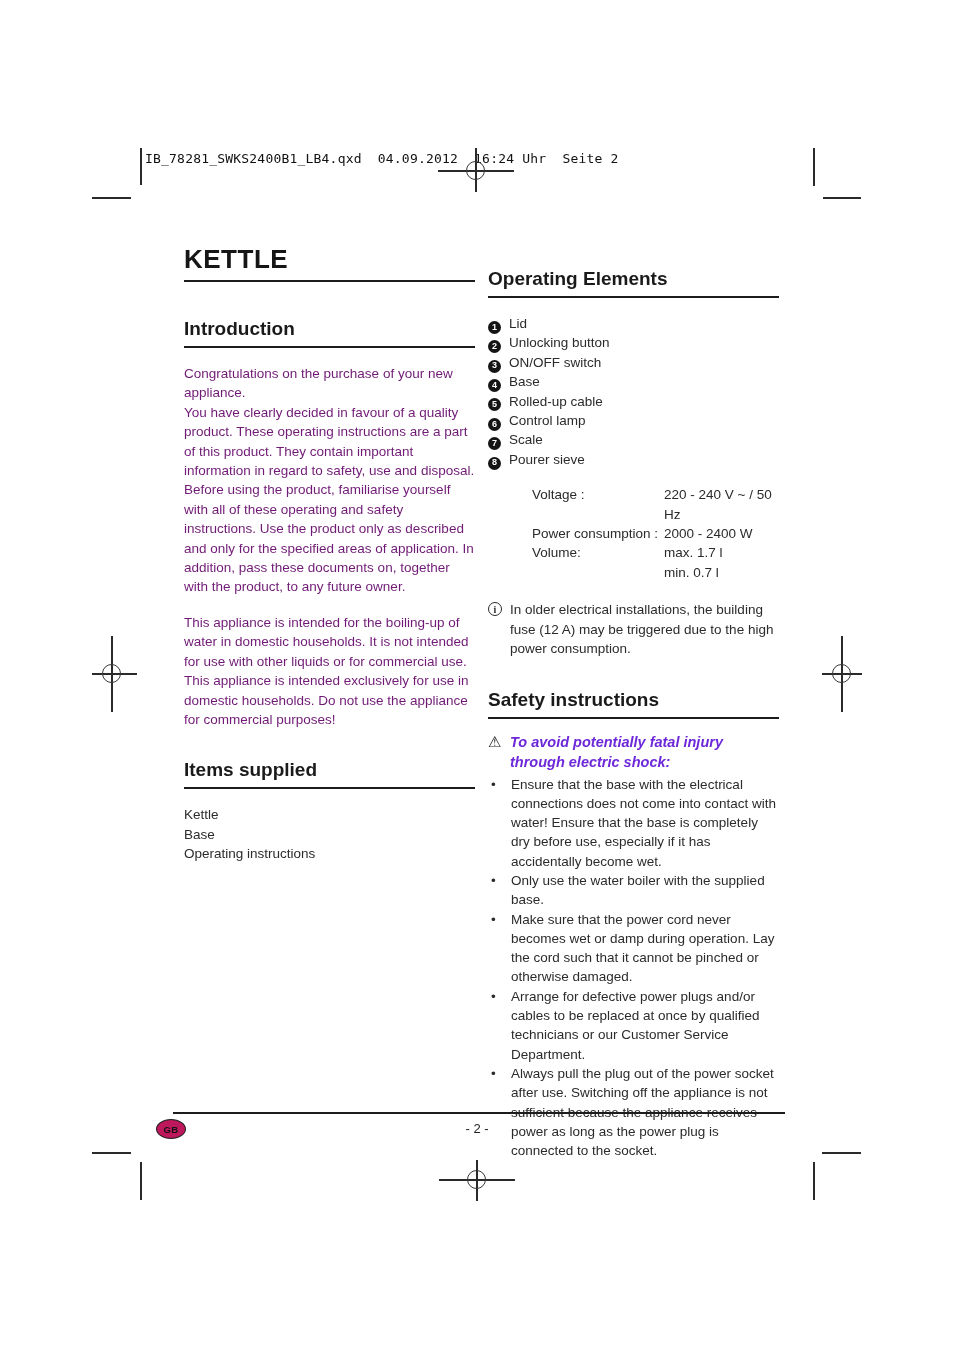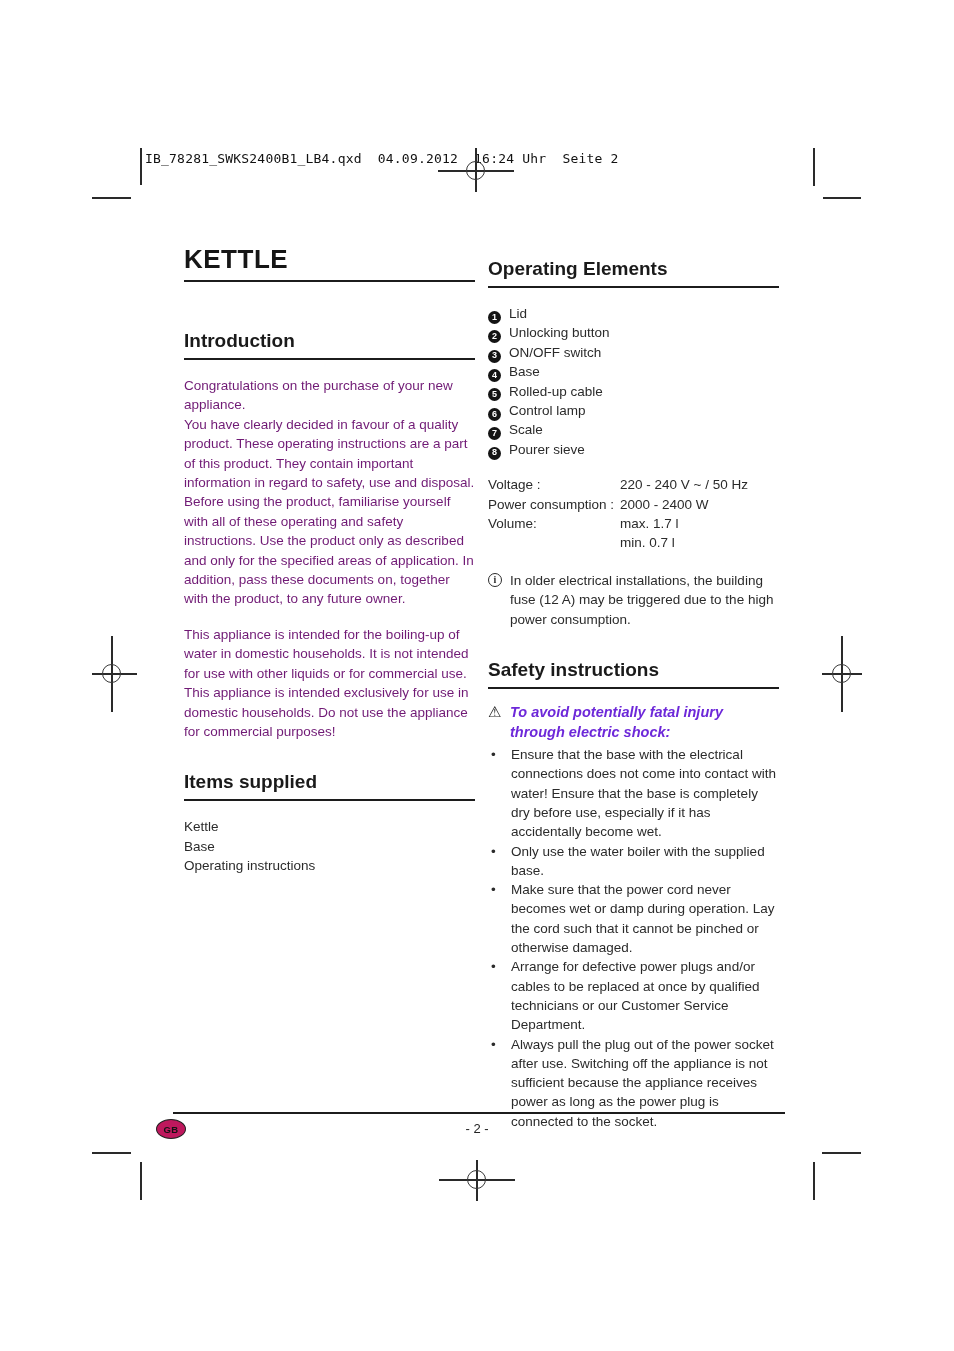--- a/index.html
+++ b/index.html
@@ -53,21 +53,21 @@
   .num-row{display:flex;align-items:baseline;font-size:13.5px;line-height:19.4px;}
   .num-badge{
     flex:0 0 auto;width:13px;height:13px;border-radius:50%;background:#141414;
     color:#fff;font-size:9px;font-weight:700;display:inline-flex;
     align-items:center;justify-content:center;margin-right:8px;
     position:relative;top:1.5px;
   }
 
   
   .tech-table{margin-top:16px;font-size:13.5px;line-height:19.4px;}
-  .tech-row{display:flex;}
+  .tech-row{display:flex;margin-left:44px;}
   .tech-label{flex:0 0 132px;}
   .tech-value{flex:1 1 auto;}
 
   
   .note{margin-top:18px;display:flex;font-size:13.5px;line-height:19.4px;}
   .info-icon{
     flex:0 0 auto;width:14px;height:14px;border:1.3px solid #2b2b2b;border-radius:50%;
     display:inline-flex;align-items:center;justify-content:center;
     font-size:10px;font-weight:700;font-family:"Liberation Serif",serif;
     margin-right:8px;position:relative;top:2px;box-sizing:border-box;
@@ -132,21 +132,21 @@
     <div class="mark mark-v" style="left:476px;top:1160px;height:41px;"></div>
     <div class="mark mark-h" style="left:439px;top:1179px;width:76px;"></div>
     <div class="reg-circle" style="left:467px;top:1170px;"></div>
   </div>
 
   <div class="col col-left">
 
     <h1>KETTLE</h1>
 
     <section>
-      <h2 class="mt-sec" style="margin-top:48px;">Introduction</h2>
+      <h2 class="mt-sec" style="margin-top:36px;">Introduction</h2>
       <p class="body-text pre">Congratulations on the purchase of your new appliance.
 You have clearly decided in favour of a quality product. These operating instructions are a part of this product. They contain important information in regard to safety, use and disposal. Before using the product, familiarise yourself with all of these operating and safety instructions. Use the product only as described and only for the specified areas of application. In addition, pass these documents on, together with the product, to any future owner.</p>
     </section>
 
     <section>
       <p class="body-text">This appliance is intended for the boiling-up of water in domestic households. It is not intended for use with other liquids or for commercial use. This appliance is intended exclusively for use in domestic households. Do not use the appliance for commercial purposes!</p>
     </section>
 
     <section>
       <h2 class="mt-sec">Items supplied</h2>
@@ -155,21 +155,21 @@
         <div>Base</div>
         <div>Operating instructions</div>
       </div>
     </section>
 
   </div>
 
   <div class="col col-right">
 
     <section>
-      <h2 style="margin-top:12px;">Operating Elements</h2>
+      <h2 style="margin-top:22px;">Operating Elements</h2>
       <div class="num-list">
         <div class="num-row">
             <span class="num-badge">1</span>
             <span>Lid</span>
           </div>
         <div class="num-row">
             <span class="num-badge">2</span>
             <span>Unlocking button</span>
           </div>
         <div class="num-row">

